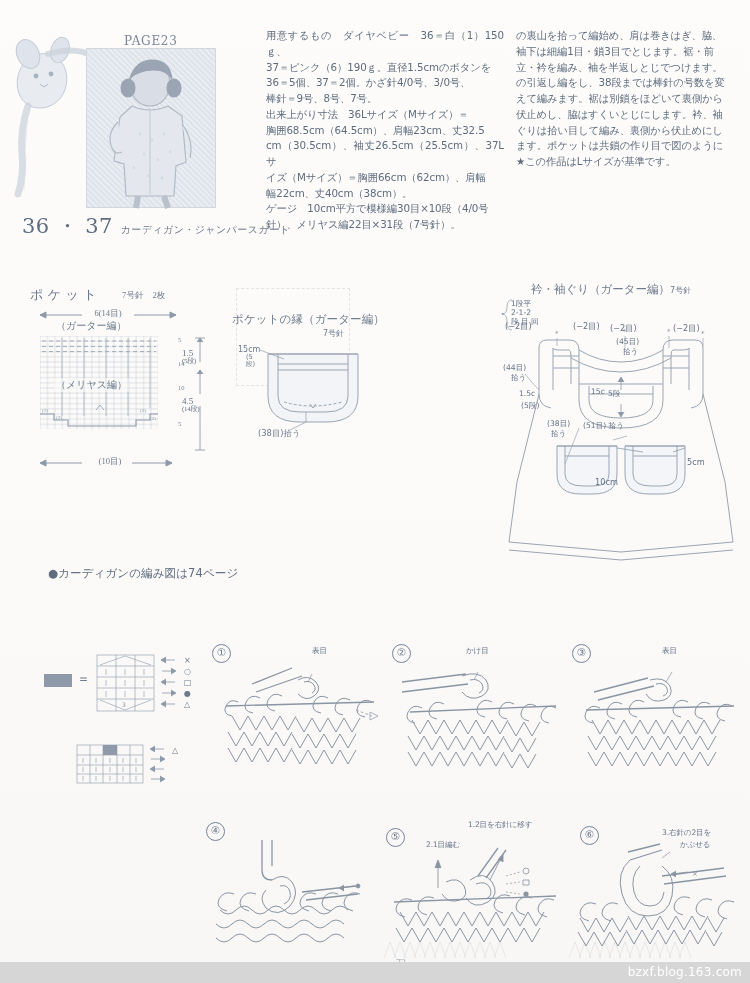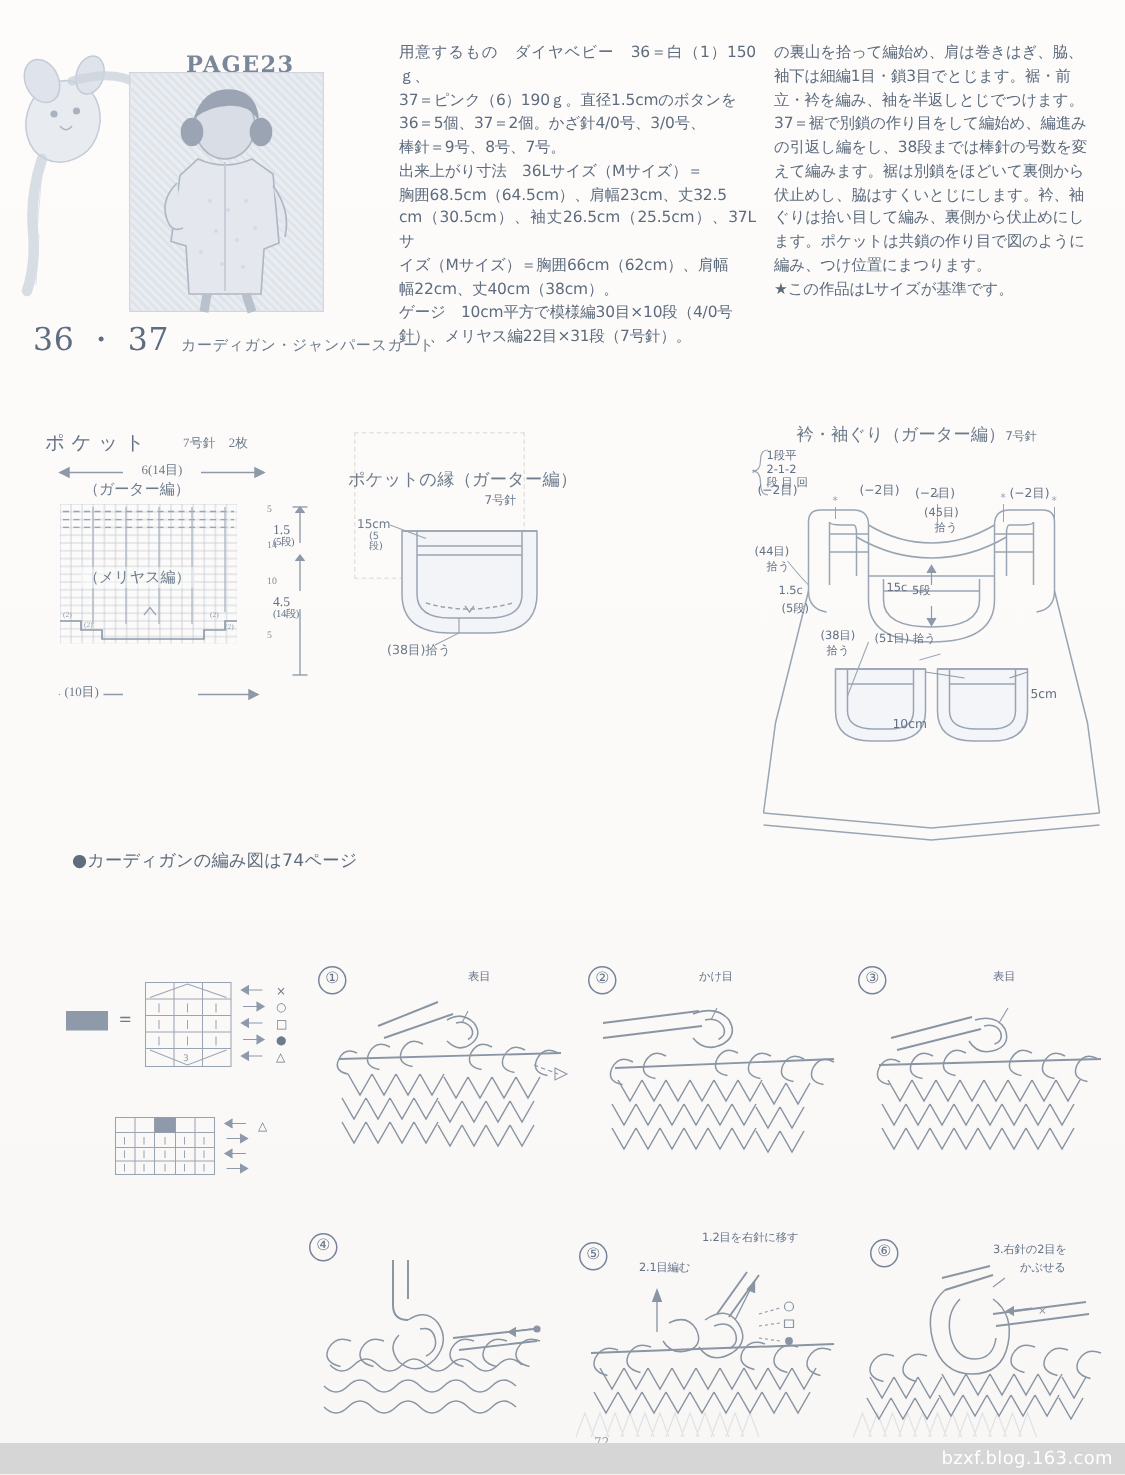--- a/index.html
+++ b/index.html
@@ -13,43 +13,43 @@
 
   
   .abs{position:absolute;}
 
   
   #photo-block{left:86px;top:48px;width:130px;height:160px;}
   #photo-frame{position:absolute;inset:0;background:
      repeating-linear-gradient(45deg,#dfe3ea 0 2px,#e9ecf1 2px 4px);
      border:1px solid #d2d7df;}
   .ph-fig{position:absolute;}
-  #photo-caption{left:124px;top:34px;font-size:15px;letter-spacing:.06em;
-     color:#7a8798;font-family:"DejaVu Serif","Liberation Serif",serif;font-weight:bold;}
+  #photo-caption{left:124px;top:34px;font-size:12px;letter-spacing:.06em;
+     color:#7a8798;font-family:"DejaVu Serif","Liberation Serif",serif;font-weight:normal;}
   #plush-art{left:8px;top:14px;width:86px;height:190px;}
   #title-row{left:22px;top:212px;display:flex;align-items:baseline;gap:8px;}
   #title-nums{font-family:"DejaVu Serif","Liberation Serif",serif;font-size:21px;
      color:#5f6d80;letter-spacing:.02em;}
   #title-jp{font-size:10px;color:#6d7b8c;letter-spacing:.04em;}
 
   
   .txtcol{font-size:10.3px;line-height:1.53;color:#5e6c7e;letter-spacing:-.01em;}
   #col-mid{left:266px;top:28px;width:238px;}
   #col-right{left:516px;top:28px;width:228px;}
   .txtcol p{margin:0 0 0 0;text-align:justify;}
 
   
   #pocket-sec{left:26px;top:286px;width:200px;height:200px;font-family:Liberation Serif, serif;}
   #pocket-head{position:absolute;left:4px;top:0;font-size:13px;letter-spacing:.34em;color:#66748a;}
   #pocket-needle{position:absolute;left:96px;top:4px;font-size:8.5px;letter-spacing:.02em;}
   #pocket-top-dim{position:absolute;left:12px;top:22px;width:140px;font-size:8.6px;text-align:center;}
   #pocket-garter-lbl{position:absolute;left:30px;top:33px;font-size:10px;}
   #pocket-grid{position:absolute;left:14px;top:50px;width:134px;height:104px;}
   #pocket-mer-lbl{position:absolute;left:28px;top:92px;font-size:10px;background:rgba(252,251,249,.55);padding:0 2px;}
-  #pocket-bot-dim{position:absolute;left:14px;top:170px;width:140px;font-size:8.6px;text-align:left;}
+  #pocket-bot-dim{position:absolute;left:14px;top:170px;width:140px;font-size:8.6px;text-align:center;}
   .rowcount{position:absolute;font-size:6.5px;color:#7d8a9b;}
   .sidedim{position:absolute;font-size:9px;color:#637185;}
   .sidedim small{font-size:7px;display:block;line-height:1.05;letter-spacing:-.04em;}
   .tinyno{position:absolute;font-size:5px;color:#8a96a6;}
 
   
   #pedge-sec{left:228px;top:312px;width:175px;height:150px;}
   #pedge-head{position:absolute;left:4px;top:0;font-size:11.5px;letter-spacing:.01em;}
   #pedge-needle{position:absolute;left:95px;top:16px;font-size:8px;}
   #pedge-15{position:absolute;left:10px;top:33px;font-size:8px;}
@@ -166,27 +166,25 @@
     <p>イズ（Mサイズ）＝胸囲66cm（62cm）、肩幅</p>
     <p>幅22cm、丈40cm（38cm）。</p>
     <p>ゲージ　10cm平方で模様編30目×10段（4/0号</p>
     <p>針）、メリヤス編22目×31段（7号針）。</p>
   </div>
 
   <div class="abs txtcol" id="col-right">
     <p>の裏山を拾って編始め、肩は巻きはぎ、脇、</p>
     <p>袖下は細編1目・鎖3目でとじます。裾・前</p>
     <p>立・衿を編み、袖を半返しとじでつけます。</p>
-    <p>37＝裾で別鎖の作り目をして編始め、編進み</p>
     <p>の引返し編をし、38段までは棒針の号数を変</p>
     <p>えて編みます。裾は別鎖をほどいて裏側から</p>
     <p>伏止めし、脇はすくいとじにします。衿、袖</p>
     <p>ぐりは拾い目して編み、裏側から伏止めにし</p>
     <p>ます。ポケットは共鎖の作り目で図のように</p>
-    <p>編み、つけ位置にまつります。</p>
     <p>★この作品はLサイズが基準です。</p>
   </div>
 
   <div class="abs" id="bleed"></div>
 
   <div class="abs" id="pocket-sec">
     <div id="pocket-head">ポケット</div>
     <div id="pocket-needle">7号針　2枚</div>
 
     <div id="pocket-top-dim">

